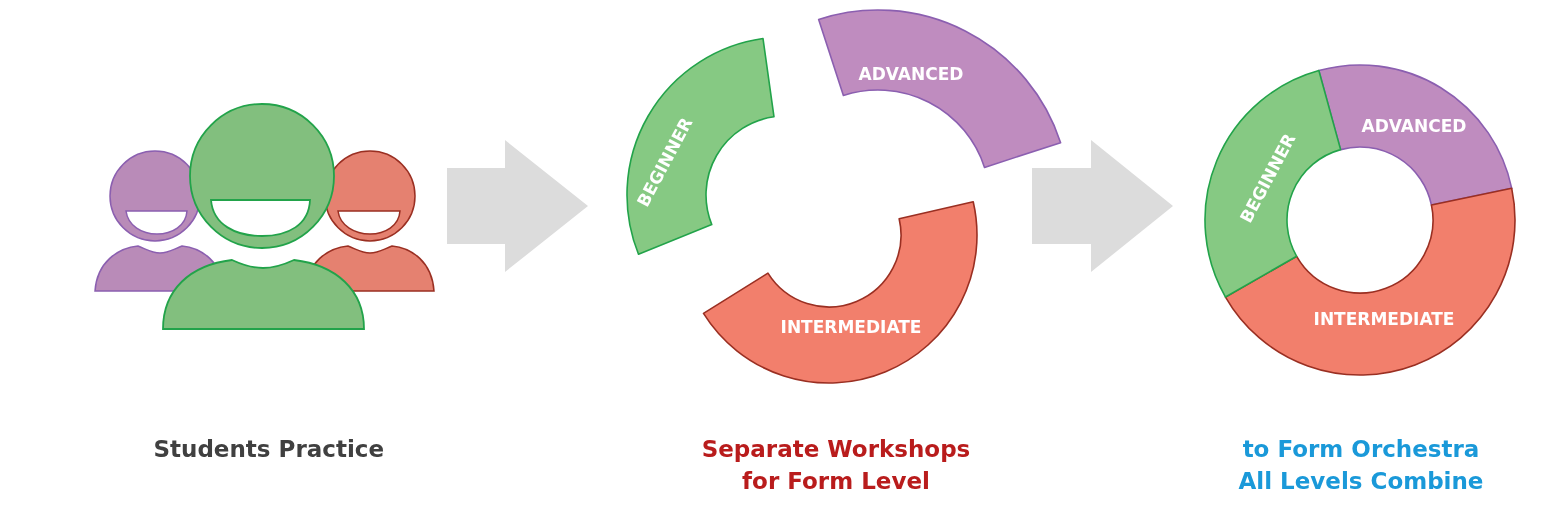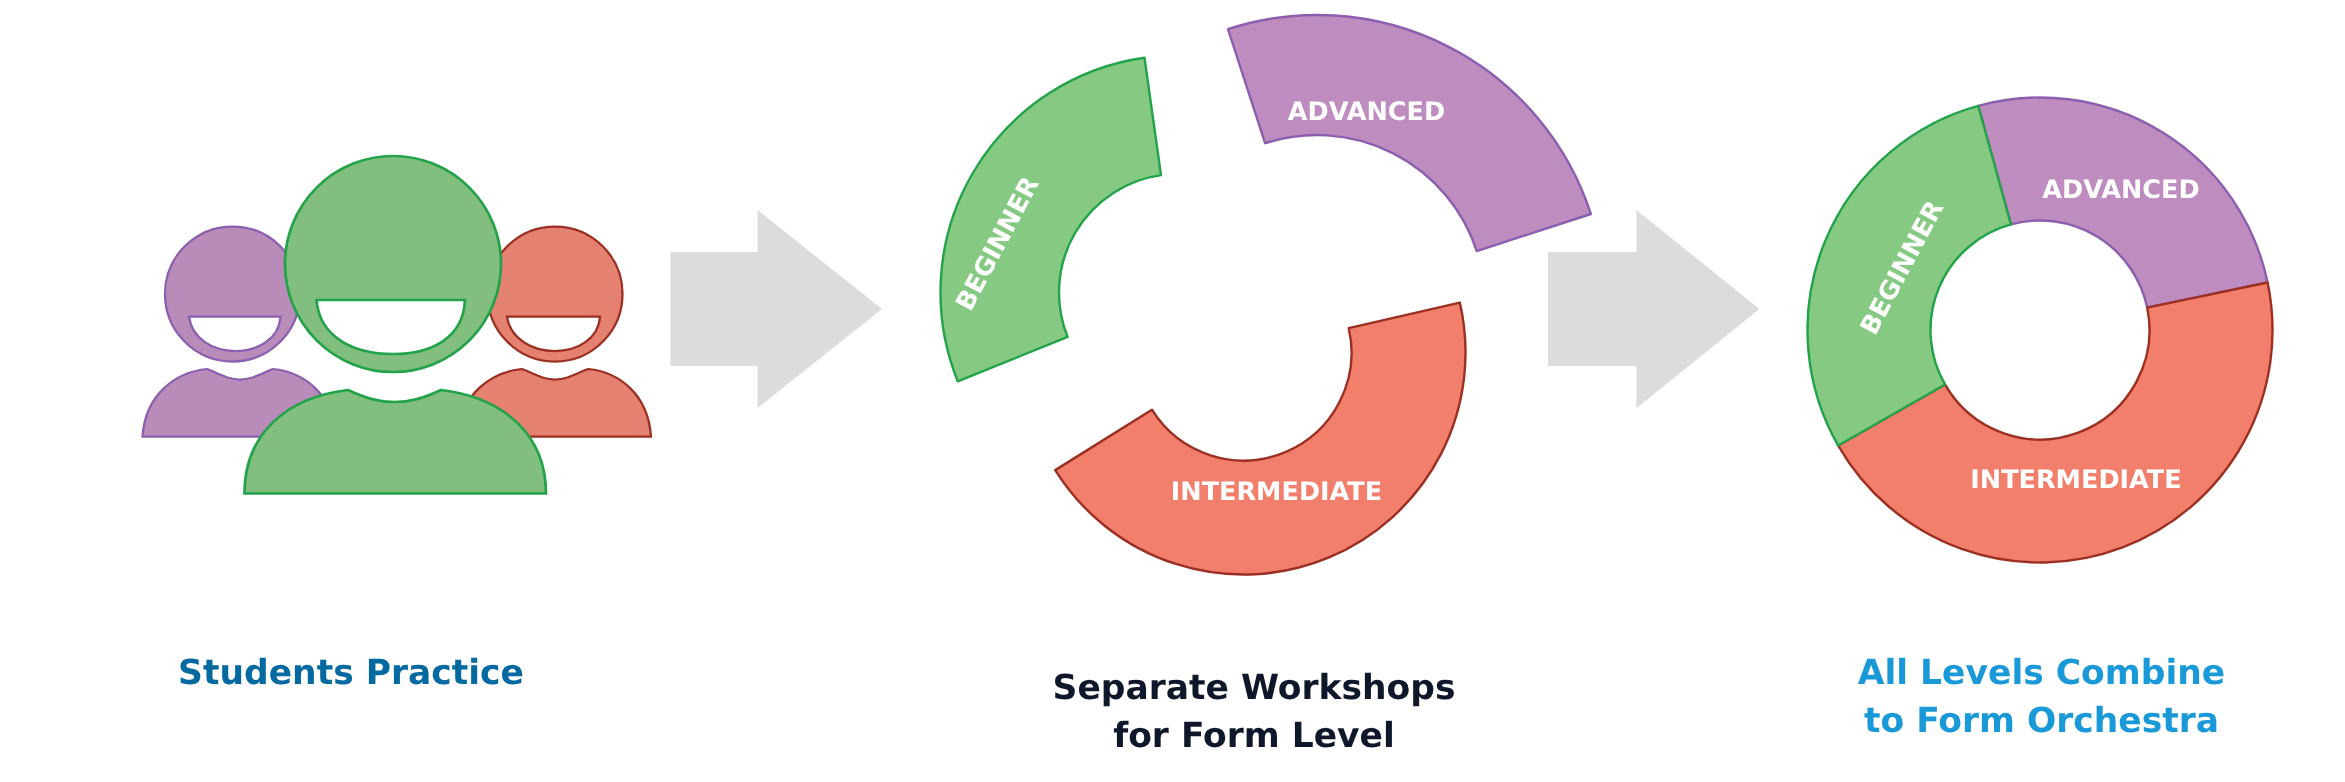--- a/index.html
+++ b/index.html
@@ -53,23 +53,23 @@
   <g id="combined">
     <path class="cseg" d="M1318.8388017895445,70.56521234371294 A155,155 0 0 1 1511.7244452580612,188.30311196452251 L1431.457319379603,205.0717882155493 A73,73 0 0 0 1340.614403423463,149.62103549090995 Z" fill="#bf8cbf" stroke="#8b5fb0" stroke-width="1.6" stroke-linejoin="round"></path>
     <path class="cseg" d="M1511.7244452580612,188.30311196452251 A155,155 0 0 1 1225.4963547278162,297.0309639592711 L1296.6531219040683,256.2790991550115 A73,73 0 0 0 1431.457319379603,205.0717882155493 Z" fill="#f27f6c" stroke="#9a2f22" stroke-width="1.6" stroke-linejoin="round"></path>
     <path class="cseg" d="M1225.4963547278162,297.0309639592711 A155,155 0 0 1 1318.8388017895445,70.56521234371294 L1340.614403423463,149.62103549090997 A73,73 0 0 0 1296.6531219040683,256.2790991550115 Z" fill="#86c983" stroke="#22a34a" stroke-width="1.6" stroke-linejoin="round"></path>
     <text class="seg-label" text-anchor="middle" transform="translate(1273,181) rotate(-62)">BEGINNER</text>
     <text class="seg-label" text-anchor="middle" x="1414" y="132">ADVANCED</text>
     <text class="seg-label" text-anchor="middle" x="1384" y="325">INTERMEDIATE</text>
   </g>
 </svg>
 
-<div class="caption" style="left: 84px; top: 433px; width: 300px; color: #0369a1;">
+<div class="caption" style="left: 84px; top: 433px; width: 300px; color: #404040; text-align: right;">
   <span>Students Practice</span>
 </div>
-<div class="caption" style="left: 656px; top: 433px; width: 360px; color: #0f172a; margin-top: 10px;">
+<div class="caption" style="left: 656px; top: 433px; width: 360px; color: #b91c1c;">
   <span>Separate Workshops</span>
   <span>for Form Level</span>
 </div>
 <div class="caption" style="left: 1201px; top: 433px; width: 320px; color: rgb(26, 153, 217);">
+  <span>to Form Orchestra</span>
   <span>All Levels Combine</span>
-  <span>to Form Orchestra</span>
 </div>
 
 </body></html>

